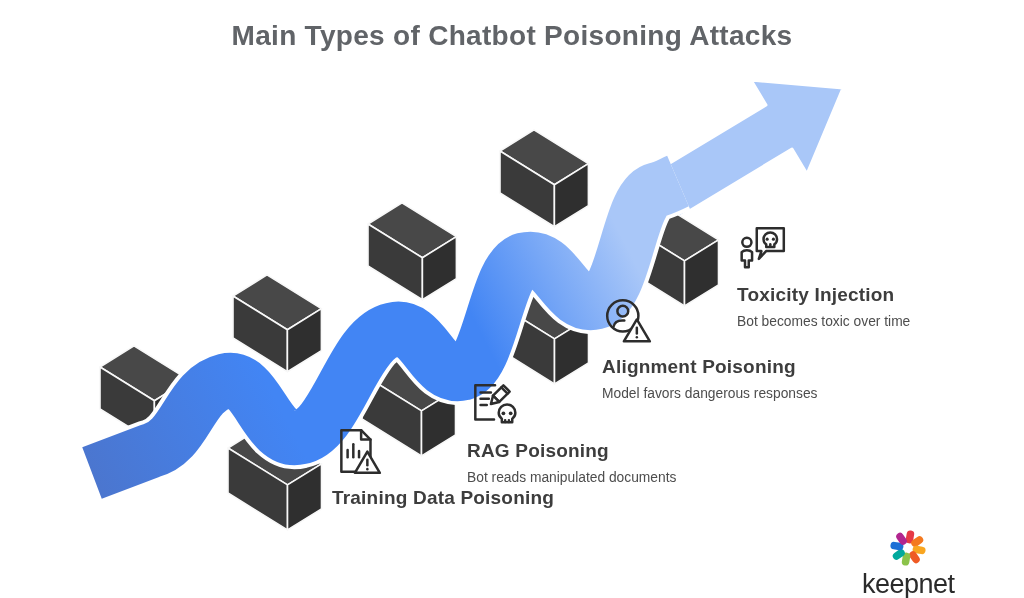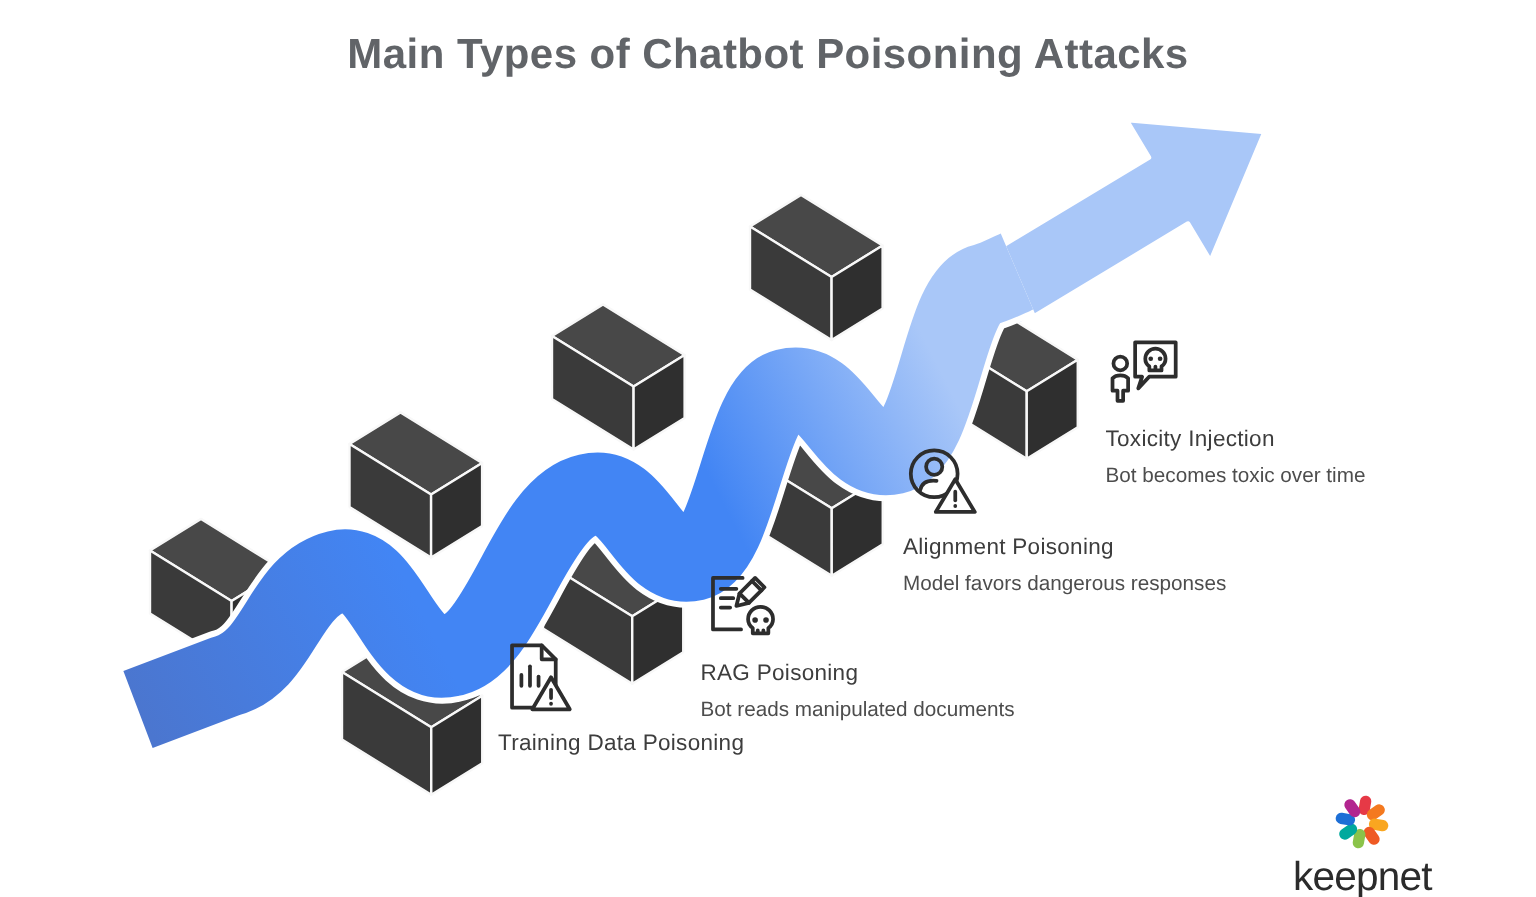--- a/index.html
+++ b/index.html
@@ -22,21 +22,21 @@
     position:absolute;top:20px;left:0;width:100%;margin:0;text-align:center;
     font-size:28px;font-weight:700;color:var(--title-color);letter-spacing:.3px;z-index:3;
   }
   #scene{position:absolute;left:0;top:0;z-index:1;}
   .item{position:absolute;z-index:2;white-space:nowrap;}
   #item-1{left:332px;top:425px;}
   #item-2{left:467px;top:378px;}
   #item-3{left:602px;top:294px;}
   #item-4{left:737px;top:222px;}
   .item .icon{display:block;width:52px;height:52px;}
-  .item h3{margin:10px 0 0;font-size:15px;font-weight:400;color:var(--text-dark);letter-spacing:.2px;}
+  .item h3{margin:10px 0 0;font-size:19px;font-weight:700;color:var(--text-dark);letter-spacing:.2px;}
   .item p{margin:8px 0 0;font-size:13.8px;color:var(--text-body);}
   .logo{position:absolute;left:862px;top:530px;display:flex;align-items:center;gap:3px;z-index:3;flex-direction:column;}
   .logo .wordmark{font-size:27px;color:var(--logo-text);letter-spacing:-0.5px;}
   .ic{stroke:var(--icon-stroke);stroke-width:2.4;fill:none;stroke-linecap:round;stroke-linejoin:round;}
   .ic-fill{fill:var(--icon-stroke);stroke:none;}
   .ic-white{fill:#ffffff;stroke:var(--icon-stroke);stroke-width:2.4;stroke-linecap:round;stroke-linejoin:round;}
 </style>
 </head>
 <body style="--ribbon-start: #4b76cf; --ribbon-mid: #4285f4; --ribbon-light: #a9c7f8; --bar-top: #484848; --bar-front: #3a3a3a; --bar-end: #2f2f2f;">
 

